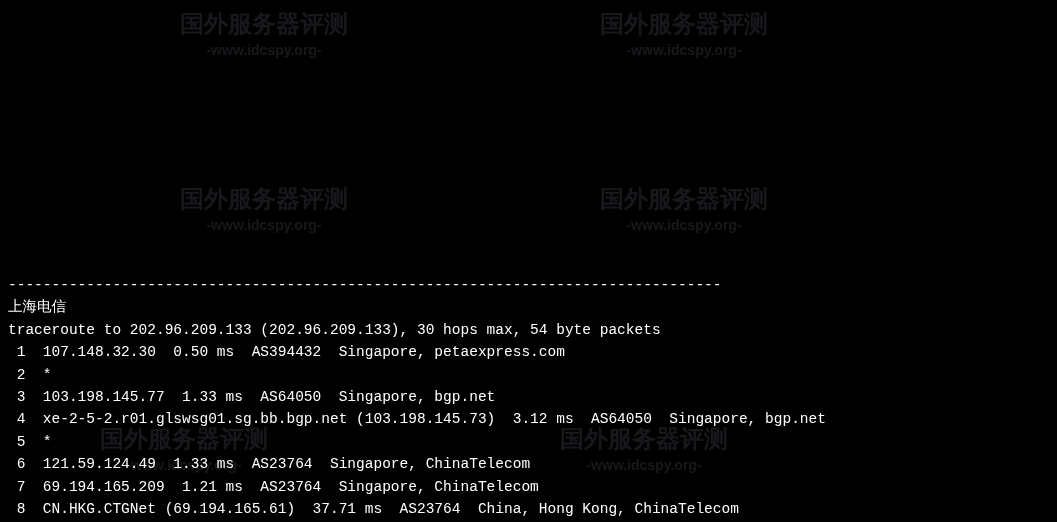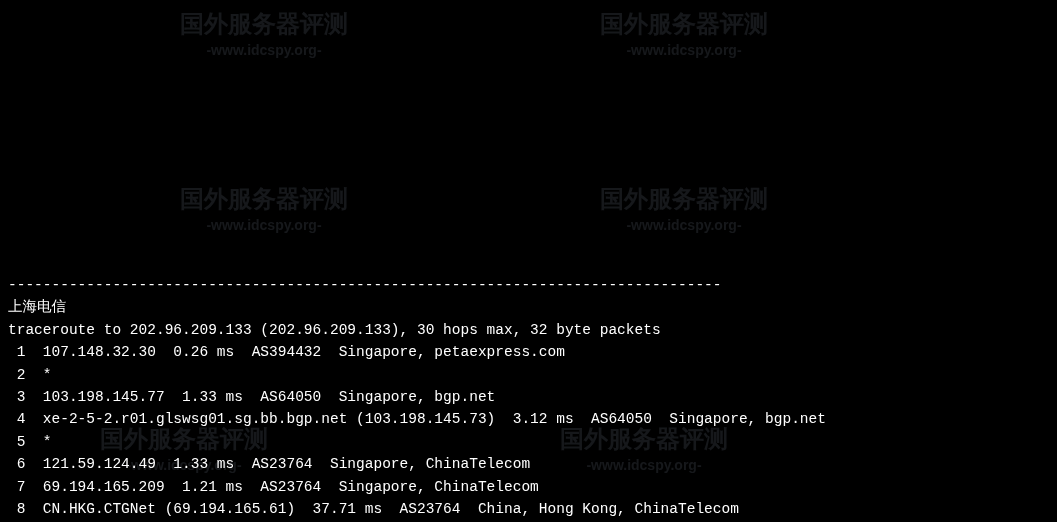--- a/index.html
+++ b/index.html
@@ -58,22 +58,22 @@
 <div class="watermark wm1"><span>国外服务器评测</span><span class="wm-sub">-www.idcspy.org-</span></div>
 <div class="watermark wm2"><span>国外服务器评测</span><span class="wm-sub">-www.idcspy.org-</span></div>
 <div class="watermark wm3"><span>国外服务器评测</span><span class="wm-sub">-www.idcspy.org-</span></div>
 <div class="watermark wm4"><span>国外服务器评测</span><span class="wm-sub">-www.idcspy.org-</span></div>
 <div class="watermark wm5"><span>国外服务器评测</span><span class="wm-sub">-www.idcspy.org-</span></div>
 <div class="watermark wm6"><span>国外服务器评测</span><span class="wm-sub">-www.idcspy.org-</span></div>
 
 <div class="content">
 <span class="dash-line">----------------------------------------------------------------------------------</span>
 <span>上海电信</span>
-<span>traceroute to 202.96.209.133 (202.96.209.133), 30 hops max, 32 byte packets</span>
-<span> 1  107.148.32.30  0.26 ms  AS394432  Singapore, petaexpress.com</span>
+<span>traceroute to 202.96.209.133 (202.96.209.133), 30 hops max, 54 byte packets</span>
+<span> 1  107.148.32.30  0.50 ms  AS394432  Singapore, petaexpress.com</span>
 <span> 2  *</span>
 <span> 3  103.198.145.77  1.33 ms  AS64050  Singapore, bgp.net</span>
 <span> 4  xe-2-5-2.r01.glswsg01.sg.bb.bgp.net (103.198.145.73)  3.12 ms  AS64050  Singapore, bgp.net</span>
 <span> 5  *</span>
 <span> 6  121.59.124.49  1.33 ms  AS23764  Singapore, ChinaTelecom</span>
 <span> 7  69.194.165.209  1.21 ms  AS23764  Singapore, ChinaTelecom</span>
 <span> 8  CN.HKG.CTGNet (69.194.165.61)  37.71 ms  AS23764  China, Hong Kong, ChinaTelecom</span>
 
 
 

